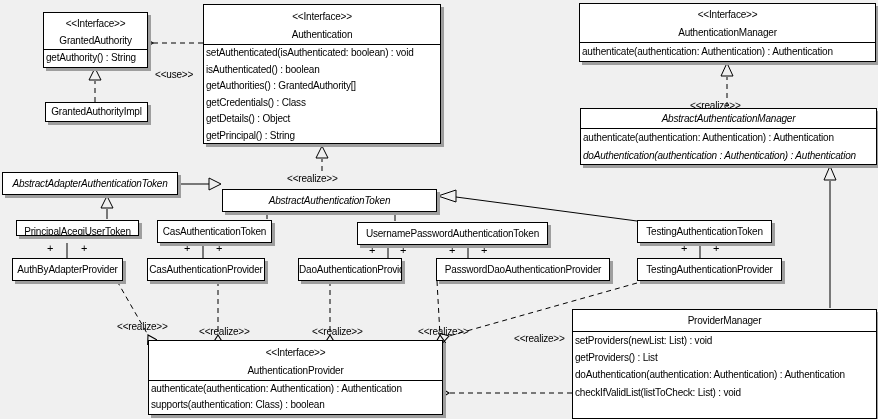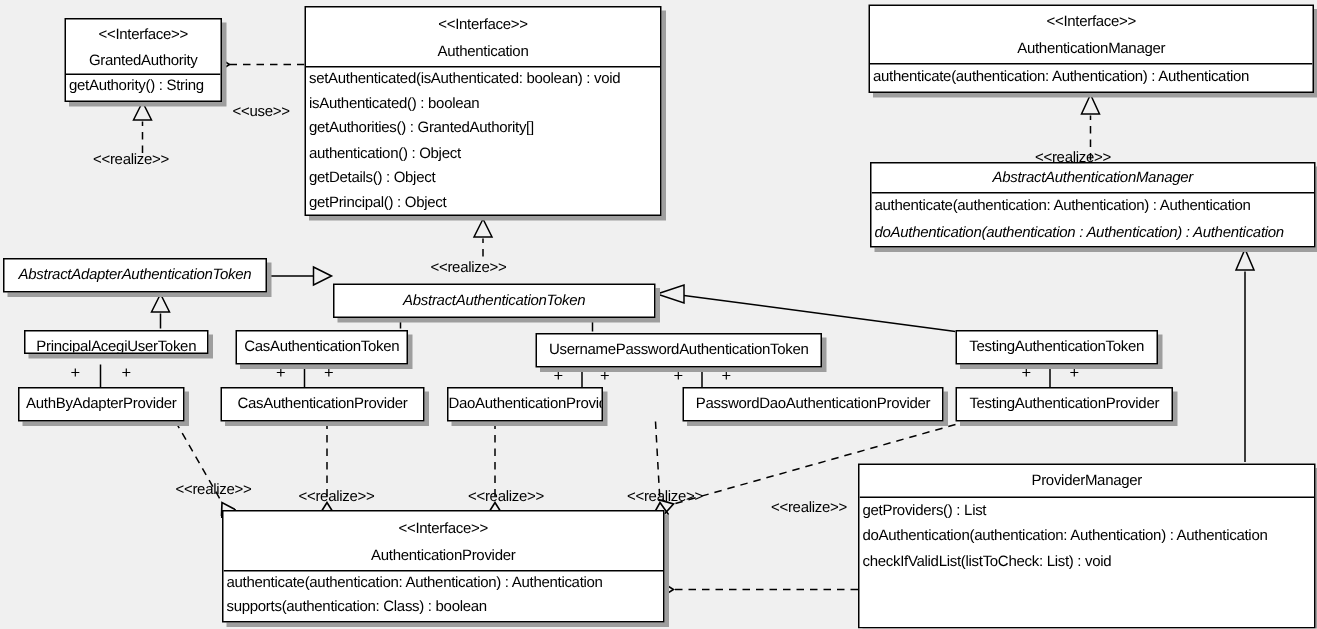--- a/index.html
+++ b/index.html
@@ -155,33 +155,36 @@
   <div class="uml-box" style="left:43px; top:12px; width:105px; height:56px;">
     <div class="uml-title pad2">
       <div class="t17">&lt;&lt;Interface&gt;&gt;</div>
       <div class="t17">GrantedAuthority</div>
     </div>
     <div class="uml-methods">
       <div class="uml-method m16">getAuthority() : String</div>
     </div>
   </div>
 
+  <div class="uml-box" style="left:45px; top:102px; width:103px; height:20px;">
+    <div class="uml-title t18">GrantedAuthorityImpl</div>
+  </div>
 
   <div class="uml-box" style="left:203px; top:4px; width:238px; height:140px;">
     <div class="uml-title pad3">
       <div class="t18">&lt;&lt;Interface&gt;&gt;</div>
       <div class="t18">Authentication</div>
     </div>
     <div class="uml-methods">
       <div class="uml-method m165">setAuthenticated(isAuthenticated: boolean) : void</div>
       <div class="uml-method m165">isAuthenticated() : boolean</div>
       <div class="uml-method m165">getAuthorities() : GrantedAuthority[]</div>
-      <div class="uml-method m165">authentication() : Object</div>
+      <div class="uml-method m165">getCredentials() : Class</div>
       <div class="uml-method m165">getDetails() : Object</div>
-      <div class="uml-method m165">getPrincipal() : Object</div>
+      <div class="uml-method m165">getPrincipal() : String</div>
     </div>
   </div>
 
   <div class="uml-box" style="left:579px; top:3px; width:297px; height:59px;">
     <div class="uml-title pad2">
       <div class="t18">&lt;&lt;Interface&gt;&gt;</div>
       <div class="t18">AuthenticationManager</div>
     </div>
     <div class="uml-methods">
       <div class="uml-method m18">authenticate(authentication: Authentication) : Authentication</div>
@@ -217,29 +220,29 @@
   </div>
 
   <div class="uml-box" style="left:637px; top:220px; width:135px; height:23px;">
     <div class="uml-title t21">TestingAuthenticationToken</div>
   </div>
 
   <div class="uml-box" style="left:12px; top:258px; width:111px; height:23px;">
     <div class="uml-title t21">AuthByAdapterProvider</div>
   </div>
 
-  <div class="uml-box" style="left:147px; top:258px; width:136px; height:23px;">
+  <div class="uml-box" style="left:147px; top:258px; width:118px; height:23px;">
     <div class="uml-title t21">CasAuthenticationProvider</div>
   </div>
 
   <div class="uml-box" style="left:298px; top:258px; width:104px; height:23px;">
     <div class="uml-title t21">DaoAuthenticationProvider</div>
   </div>
 
-  <div class="uml-box" style="left:436px; top:258px; width:174px; height:23px;margin-left:19px;">
+  <div class="uml-box" style="left:436px; top:258px; width:174px; height:23px;">
     <div class="uml-title t21">PasswordDaoAuthenticationProvider</div>
   </div>
 
   <div class="uml-box" style="left:637px; top:258px; width:145px; height:23px;">
     <div class="uml-title t21">TestingAuthenticationProvider</div>
   </div>
 
   <div class="uml-box" style="left:148px; top:340px; width:295px; height:75px;">
     <div class="uml-title pad3">
       <div class="t18">&lt;&lt;Interface&gt;&gt;</div>
@@ -247,19 +250,20 @@
     </div>
     <div class="uml-methods">
       <div class="uml-method m16">authenticate(authentication: Authentication) : Authentication</div>
       <div class="uml-method m16">supports(authentication: Class) : boolean</div>
     </div>
   </div>
 
   <div class="uml-box" style="left:572px; top:309px; width:305px; height:110px;">
     <div class="uml-title t21">ProviderManager</div>
     <div class="uml-methods">
+      <div class="uml-method m17">setProviders(newList: List) : void</div>
       <div class="uml-method m17">getProviders() : List</div>
       <div class="uml-method m17">doAuthentication(authentication: Authentication) : Authentication</div>
       <div class="uml-method m17">checkIfValidList(listToCheck: List) : void</div>
     </div>
   </div>
 
 </div>
 
 </body></html>

